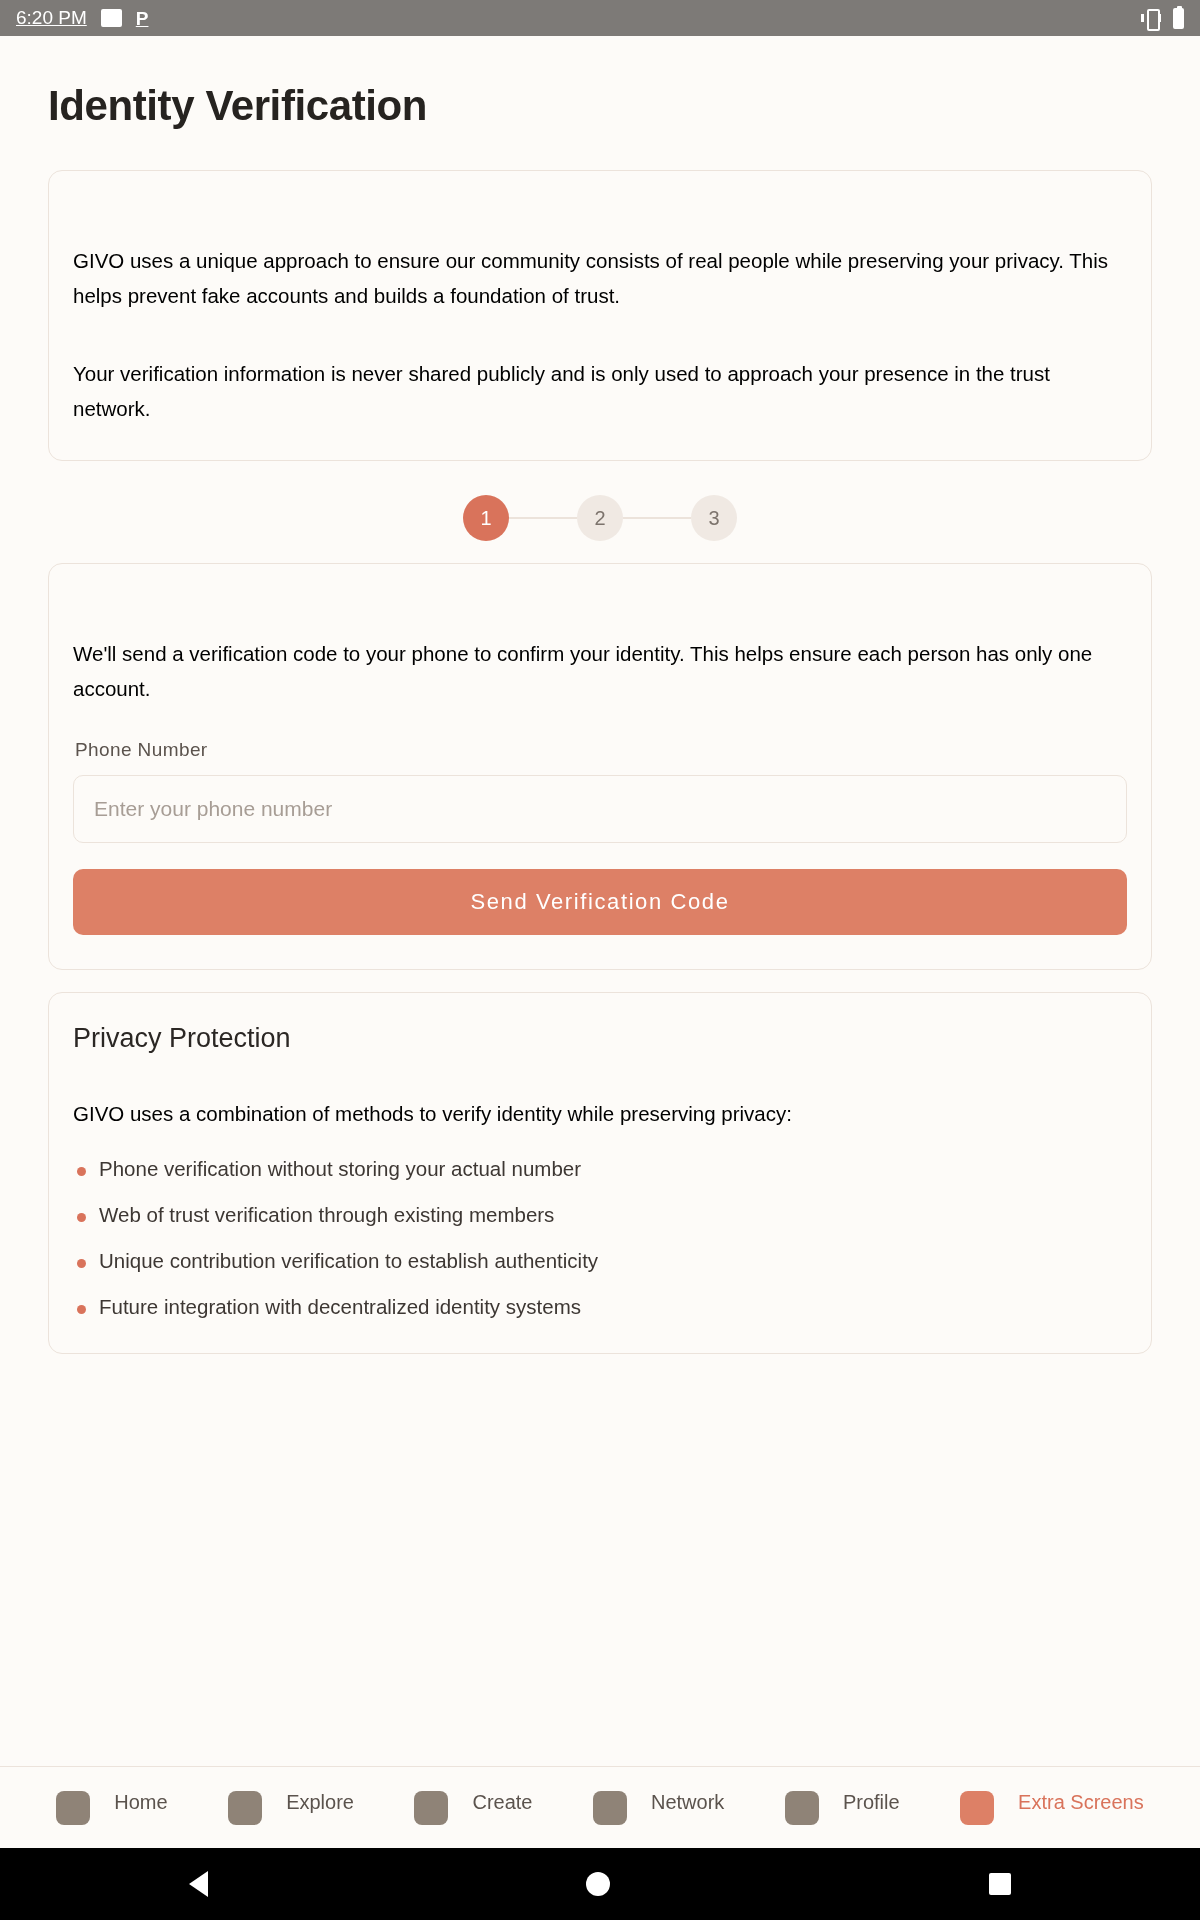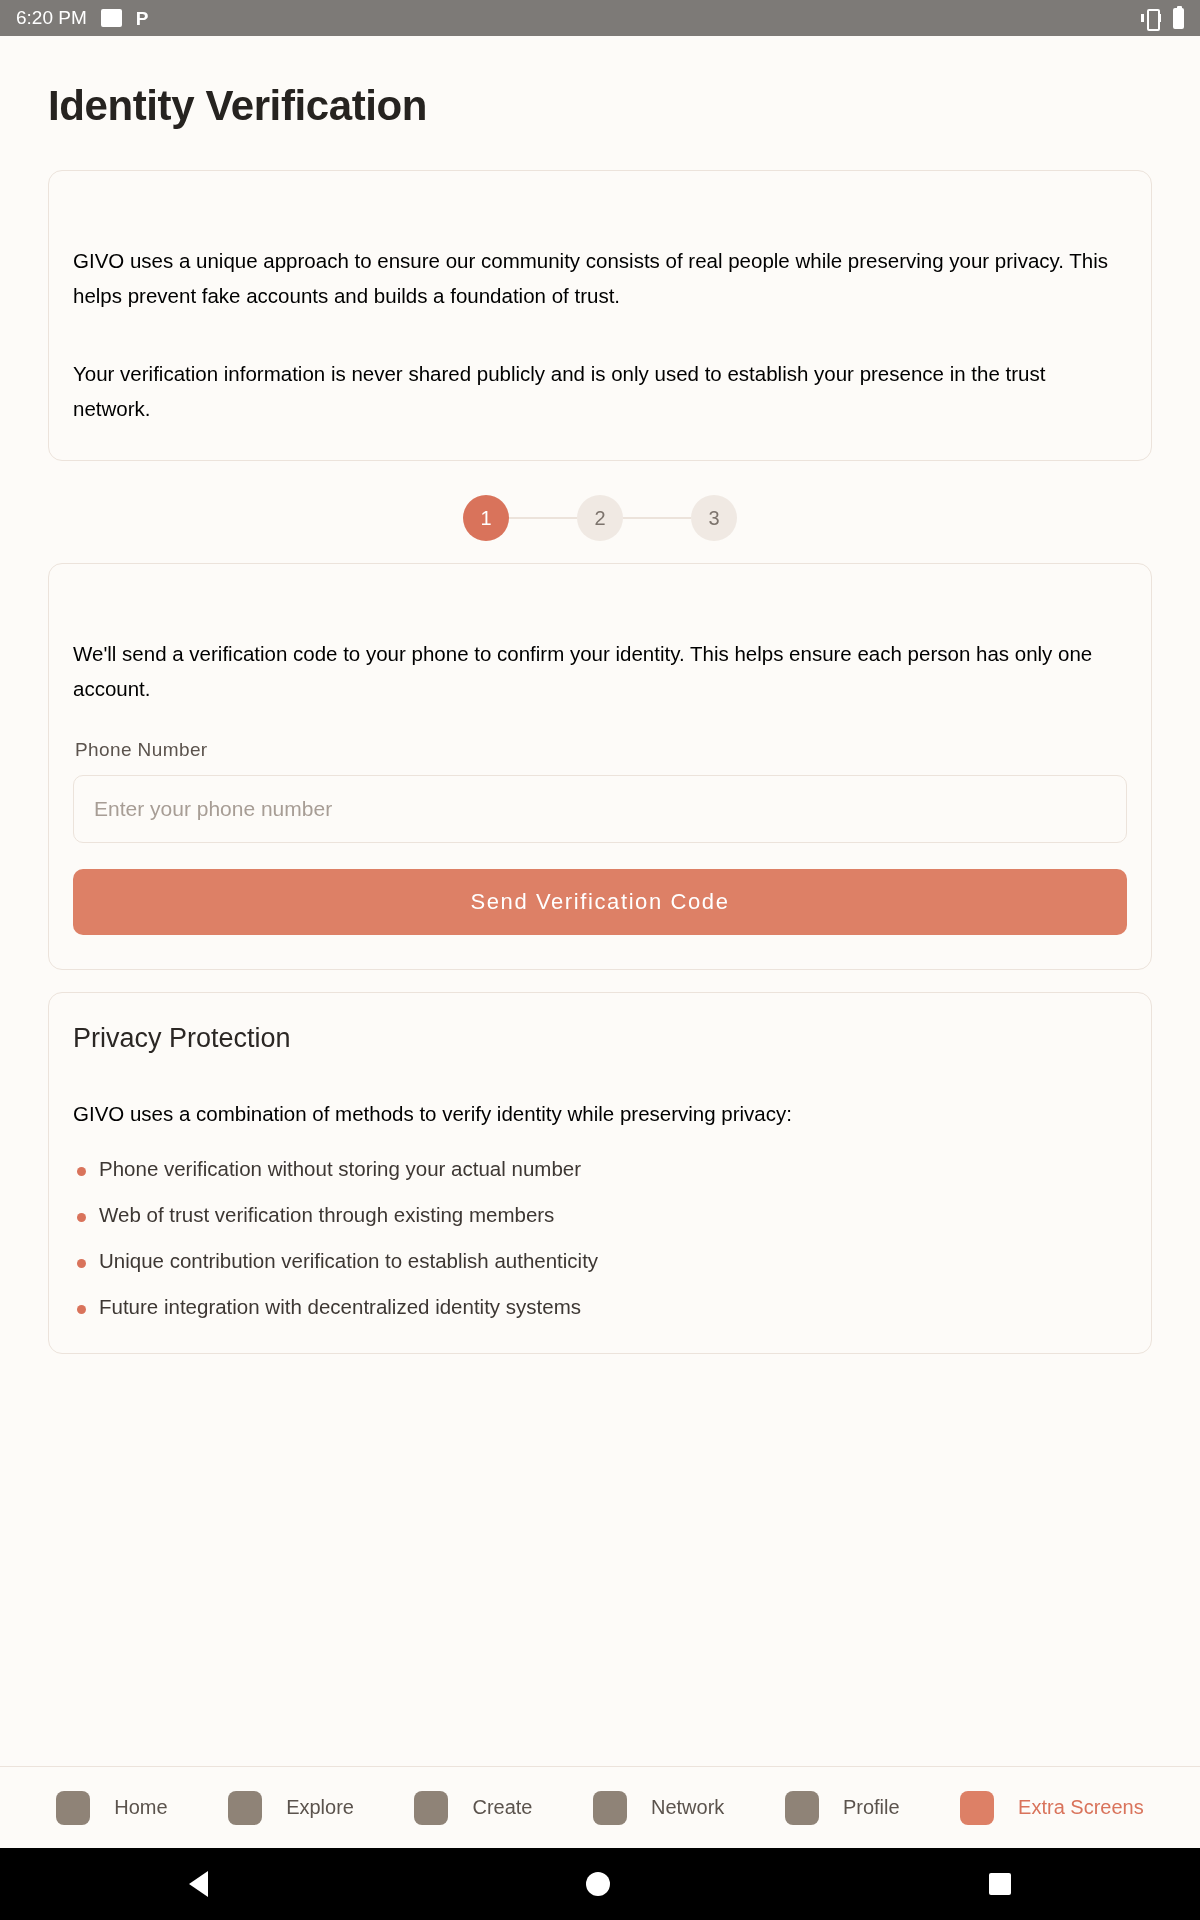--- a/index.html
+++ b/index.html
@@ -23,21 +23,21 @@
   .status-bar {
     height: 36px;
     background: #7d7a77;
     color: #ffffff;
     display: flex;
     align-items: center;
     padding: 0 16px;
     font-size: 19px;
     flex: 0 0 auto;
   }
-  .status-left { display: flex; align-items: center; gap: 14px; }
+  .status-left { display: flex; align-items: center; gap: 14px; text-decoration: underline; }
   .status-right { margin-left: auto; display: flex; align-items: center; gap: 12px; }
   .sb-icon { display: inline-flex; align-items: center; justify-content: center; }
   .sb-img {
     width: 21px; height: 18px; border: 2px solid #fff; border-radius: 2px;
     position: relative; background: #fff;
   }
   .sb-p {
     font-size: 19px; font-weight: bold; line-height: 1;
   }
   .sb-vibrate {
@@ -175,21 +175,20 @@
     height: 82px;
     border-top: 1px solid #ece3db;
     background: #fdfbf8;
     display: flex;
     align-items: center;
     justify-content: space-around;
     padding: 0 26px;
   }
   .nav-item {
     display: flex;
-    align-items: center;
     gap: 24px;
     cursor: pointer;
   }
   .nav-icon {
     width: 34px; height: 34px;
     border-radius: 8px;
     background: #8f8377;
   }
   .nav-item.active .nav-icon { background: #dd8066; }
   .nav-label { font-size: 20px; color: #5b534d; }
@@ -235,21 +234,21 @@
       <span class="sb-batt"></span>
     </div>
   </div>
 
   <div class="content">
 
     <h1 class="page-title">Identity Verification</h1>
 
     <div class="card">
       <p>GIVO uses a unique approach to ensure our community consists of real people while preserving your privacy. This helps prevent fake accounts and builds a foundation of trust.</p>
-      <p>Your verification information is never shared publicly and is only used to establish your presence in the trust network.</p>
+      <p>Your verification information is never shared publicly and is only used to approach your presence in the trust network.</p>
     </div>
 
     <div class="stepper">
       <div class="step active">1</div>
       <div class="step-line"></div>
       <div class="step inactive">2</div>
       <div class="step-line"></div>
       <div class="step inactive">3</div>
     </div>
 

